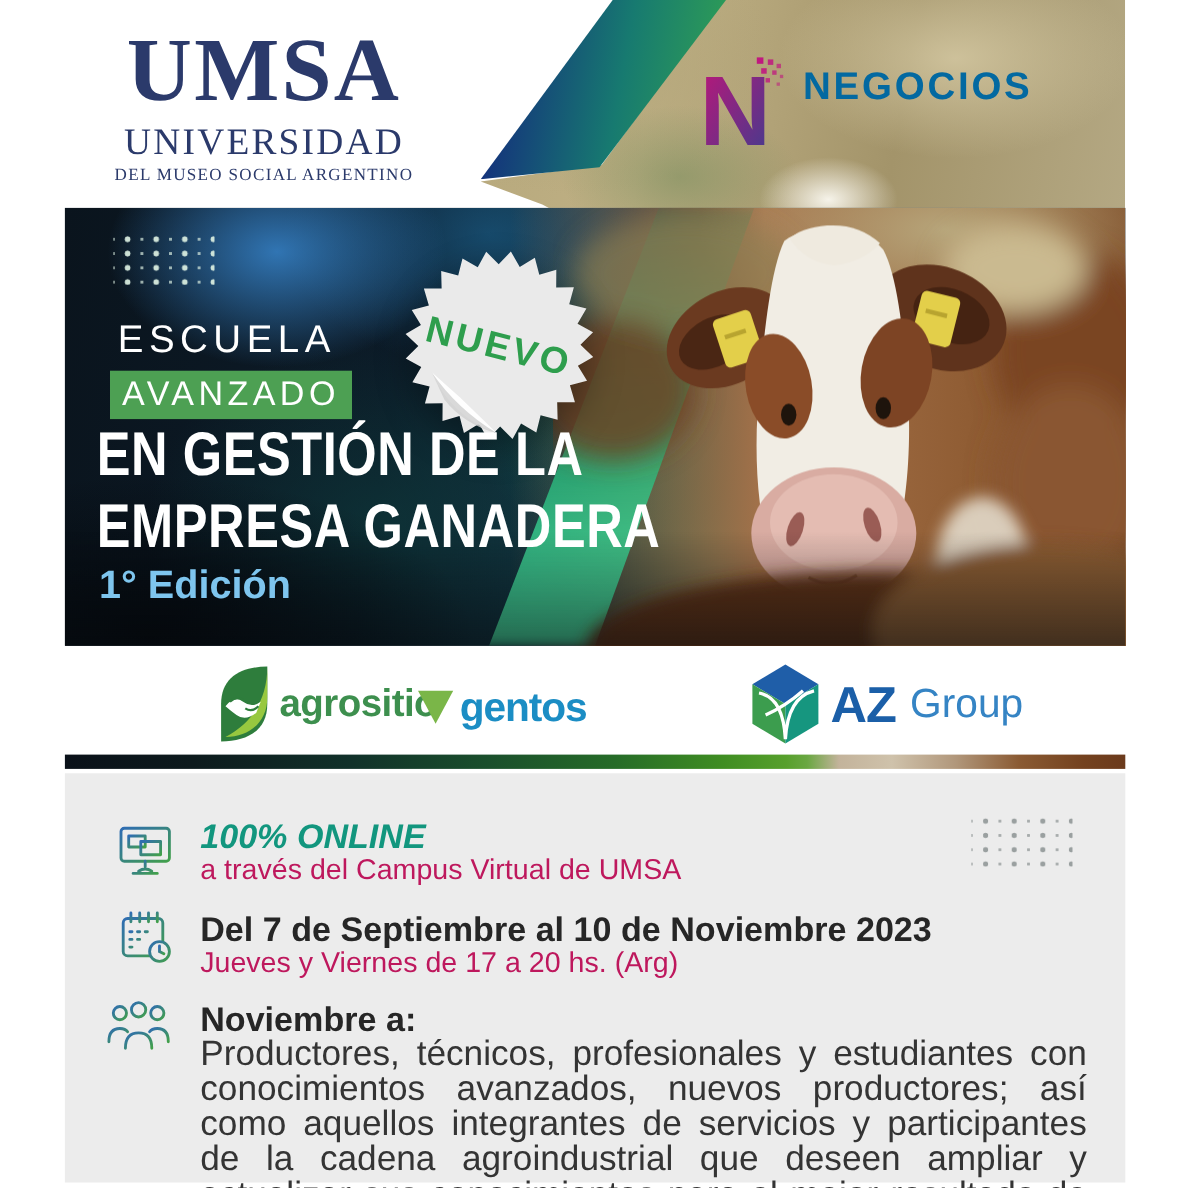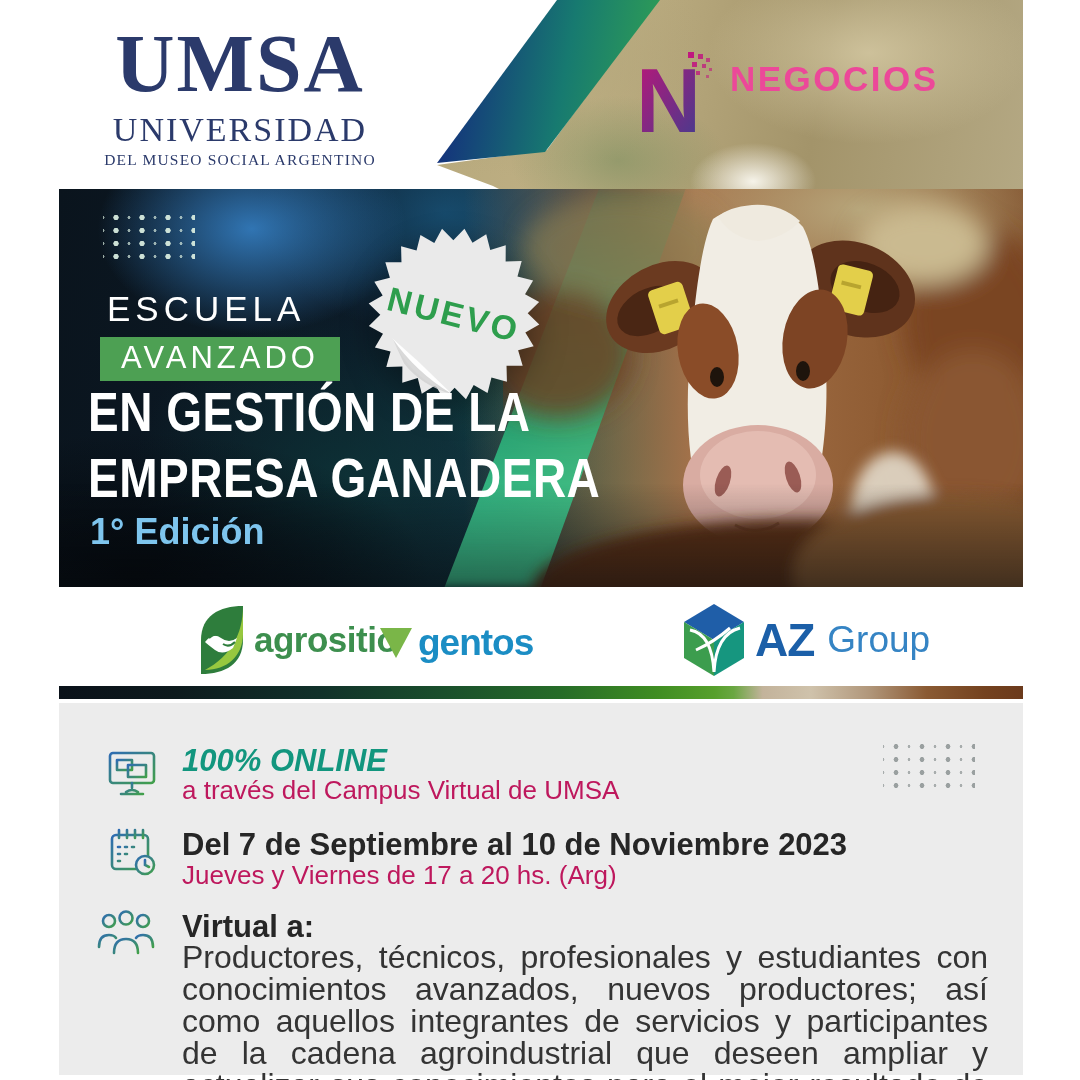--- a/index.html
+++ b/index.html
@@ -26,21 +26,21 @@
     background:linear-gradient(100deg,#14317c 10%,#177a70 55%,#2f9e55 92%);
   }
   #umsa-logo{position:absolute;left:80px;top:26px;width:320px;text-align:center;color:#2b3a6b;
     font-family:"Liberation Serif",serif;}
   #umsa-acronym{font-size:82px;font-weight:bold;line-height:.92;letter-spacing:2px;}
   #umsa-line1{font-size:34px;letter-spacing:2px;margin-top:10px;}
   #umsa-line2{font-size:15.5px;letter-spacing:1.2px;margin-top:2px;}
   #school-logo{position:absolute;left:636px;top:52px;display:flex;gap:16px;align-items:flex-start;}
   #school-text{padding-top:2px;}
   #school-line1{font-size:29px;letter-spacing:5px;color:#2c4064;font-weight:400;}
-  #school-line2{font-size:35px;letter-spacing:2.5px;color:#ec4899;font-weight:bold;margin-top:5px;}
+  #school-line2{font-size:35px;letter-spacing:2.5px;color:#0369a1;font-weight:bold;margin-top:5px;}
   
   #hero{position:absolute;left:59px;top:189px;width:964px;height:398px;overflow:hidden;background:#0a141d;}
   #hero-duotone{position:absolute;inset:0;
     background:
       radial-gradient(420px 210px at 8% 98%, rgba(4,7,11,.95), transparent 70%),
       radial-gradient(220px 150px at 20% 10%, rgba(58,140,215,.8), transparent 70%),
       radial-gradient(260px 170px at 40% 6%, rgba(30,105,155,.55), transparent 72%),
       radial-gradient(300px 230px at 30% 72%, rgba(14,62,62,.6), transparent 72%),
       radial-gradient(250px 210px at 55% 42%, rgba(22,145,100,.45), transparent 70%),
       radial-gradient(210px 260px at 62% 82%, rgba(40,190,130,.5), transparent 72%),
@@ -61,21 +61,21 @@
   .dots{position:absolute;}
   #hero-dots{left:44px;top:22px;width:92px;height:48px;
     background-image:
       radial-gradient(circle, rgba(215,235,222,.95) 2.4px, transparent 2.9px),
       radial-gradient(circle, rgba(215,235,222,.7) 1.3px, transparent 1.7px);
     background-size:26px 13px,26px 13px;background-position:0 0,13px 0;}
   #nuevo-badge{position:absolute;left:308px;top:38px;width:174px;height:174px;
     filter:drop-shadow(0 12px 16px rgba(0,0,0,.35));}
   .hero-text{position:absolute;color:#ffffff;white-space:nowrap;}
   #hero-title1{left:48px;top:100px;font-size:35px;letter-spacing:5px;font-weight:400;}
-  #hero-title2-box{left:41px;top:148px;background:#4da053;padding:3px 21px 5px;}
+  #hero-title2-box{left:41px;top:148px;background:#4da053;padding:3px 11px 5px;}
   #hero-title2-box span{font-size:31px;letter-spacing:4px;font-weight:400;color:#fff;}
   #hero-title3{left:29px;top:190px;font-size:46px;font-weight:bold;transform:scale(1,1.22);transform-origin:left top;letter-spacing:.5px;}
   #hero-title4{left:29px;top:256px;font-size:46px;font-weight:bold;transform:scale(1,1.22);transform-origin:left top;letter-spacing:.5px;}
   #hero-edition{left:31px;top:322px;font-size:36px;font-weight:bold;color:#7ec5ee;}
   
   .partner{position:absolute;display:flex;align-items:center;}
   #partner-agrositio{left:197px;top:604px;height:72px;gap:7px;}
   #agrositio-label{font-size:35px;font-weight:bold;color:#3d8f4e;letter-spacing:-.5px;}
   #partner-gentos{left:379px;top:620px;height:46px;gap:5px;}
   #gentos-label{font-size:37px;font-weight:bold;color:#1b8dc4;letter-spacing:-1px;}
@@ -295,17 +295,17 @@
         </defs>
       <g stroke="url(#g-ppl)" stroke-width="2.6" fill="none" stroke-linecap="round">
         <circle cx="14" cy="12" r="6"></circle>
         <circle cx="31" cy="9" r="6.5"></circle>
         <circle cx="48" cy="12" r="6"></circle>
         <path d="M4,38 q0,-12 10,-12 q5,0 7,3"></path>
         <path d="M58,38 q0,-12 -10,-12 q-5,0 -7,3"></path>
         <path d="M19,44 q0,-14 12,-14 q12,0 12,14"></path>
       </g>
     </svg>
-    <div class="info-title" id="audience-title">Virtual a:</div>
+    <div class="info-title" id="audience-title">Noviembre a:</div>
     <div id="audience-body">Productores, técnicos, profesionales y estudiantes con conocimientos avanzados, nuevos productores; así como aquellos integrantes de servicios y participantes de la cadena agroindustrial que deseen ampliar y actualizar sus conocimientos para el mejor resultado de su actividad.</div>
   </div>
 
 </div>
 
 </body></html>

